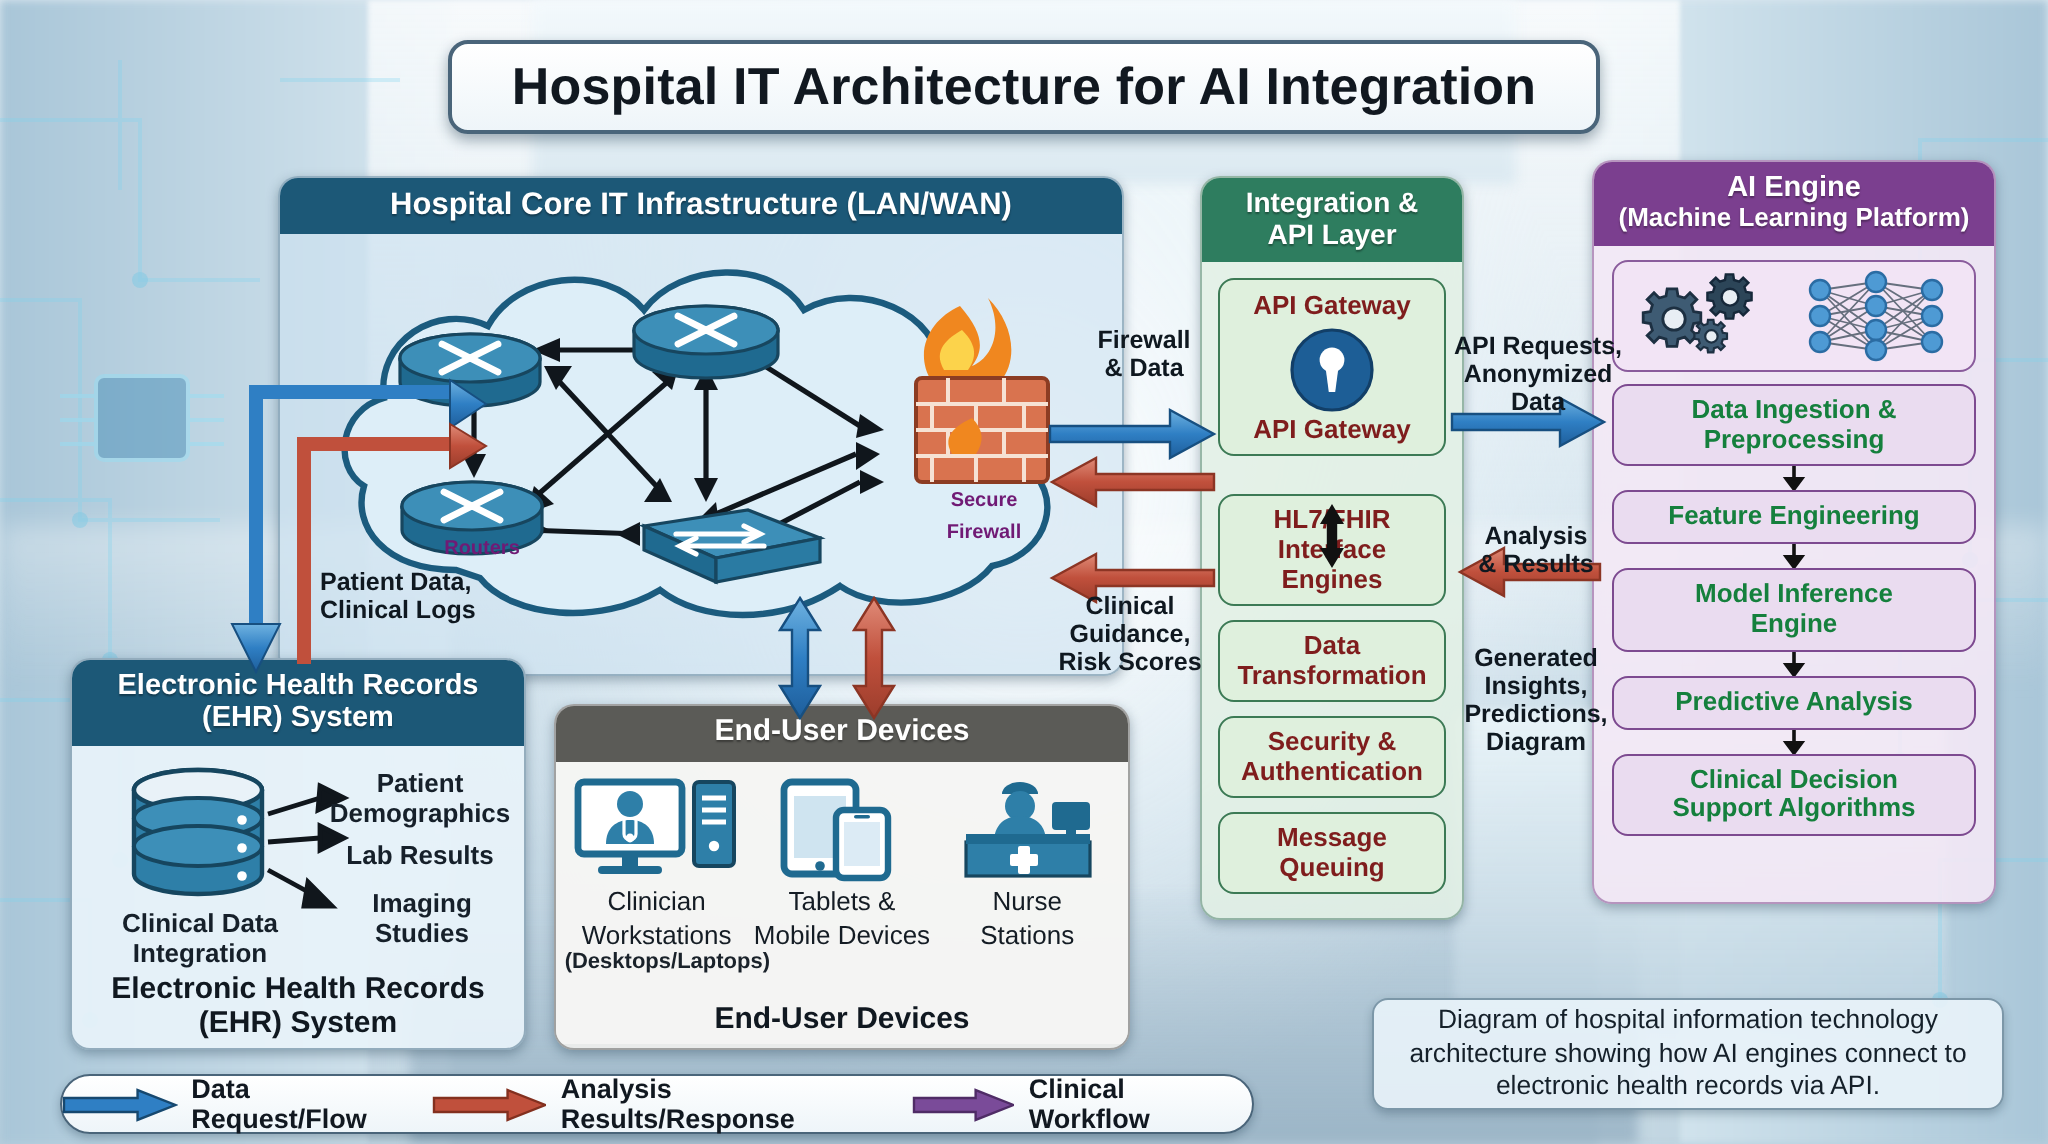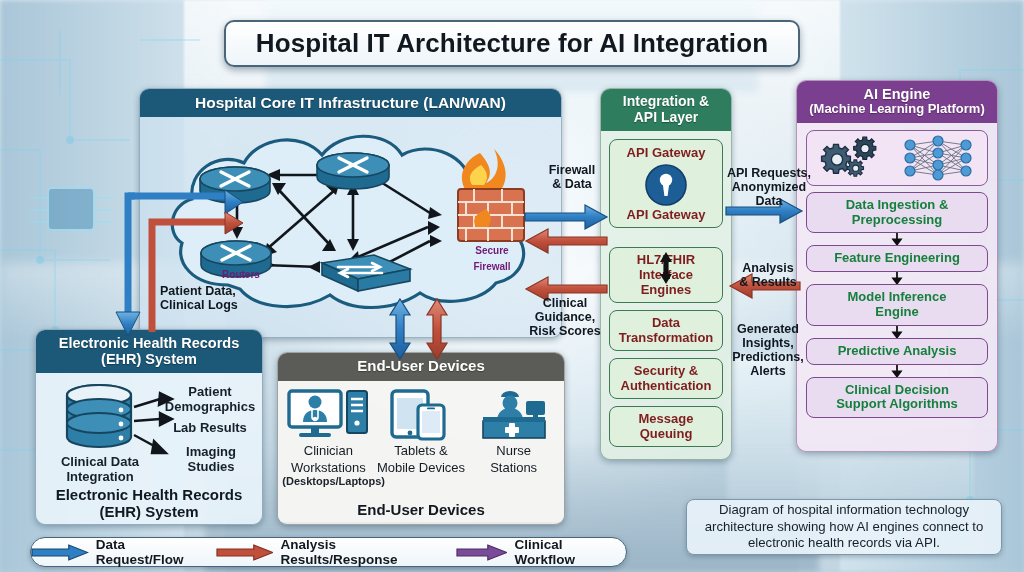--- a/index.html
+++ b/index.html
@@ -688,21 +688,21 @@
 
 <div class="flowlabel" style="left:730px; top:261px; width:76px;">
   <div>Analysis</div>
   <div>&amp; Results</div>
 </div>
 
 <div class="flowlabel" style="left:728px; top:322px; width:80px;">
   <div>Generated</div>
   <div>Insights,</div>
   <div>Predictions,</div>
-  <div>Alerts</div>
+  <div>Diagram</div>
 </div>
 
 <div class="flowlabel" style="left:524px; top:296px; width:82px;">
   <div>Clinical</div>
   <div>Guidance,</div>
   <div>Risk Scores</div>
 </div>
 
 <div class="flowlabel" style="left:160px; top:284px; width:104px; text-align:left;">
   <div>Patient Data,</div>

